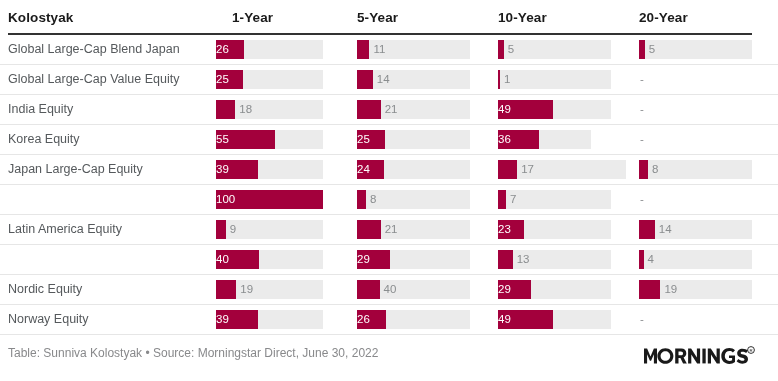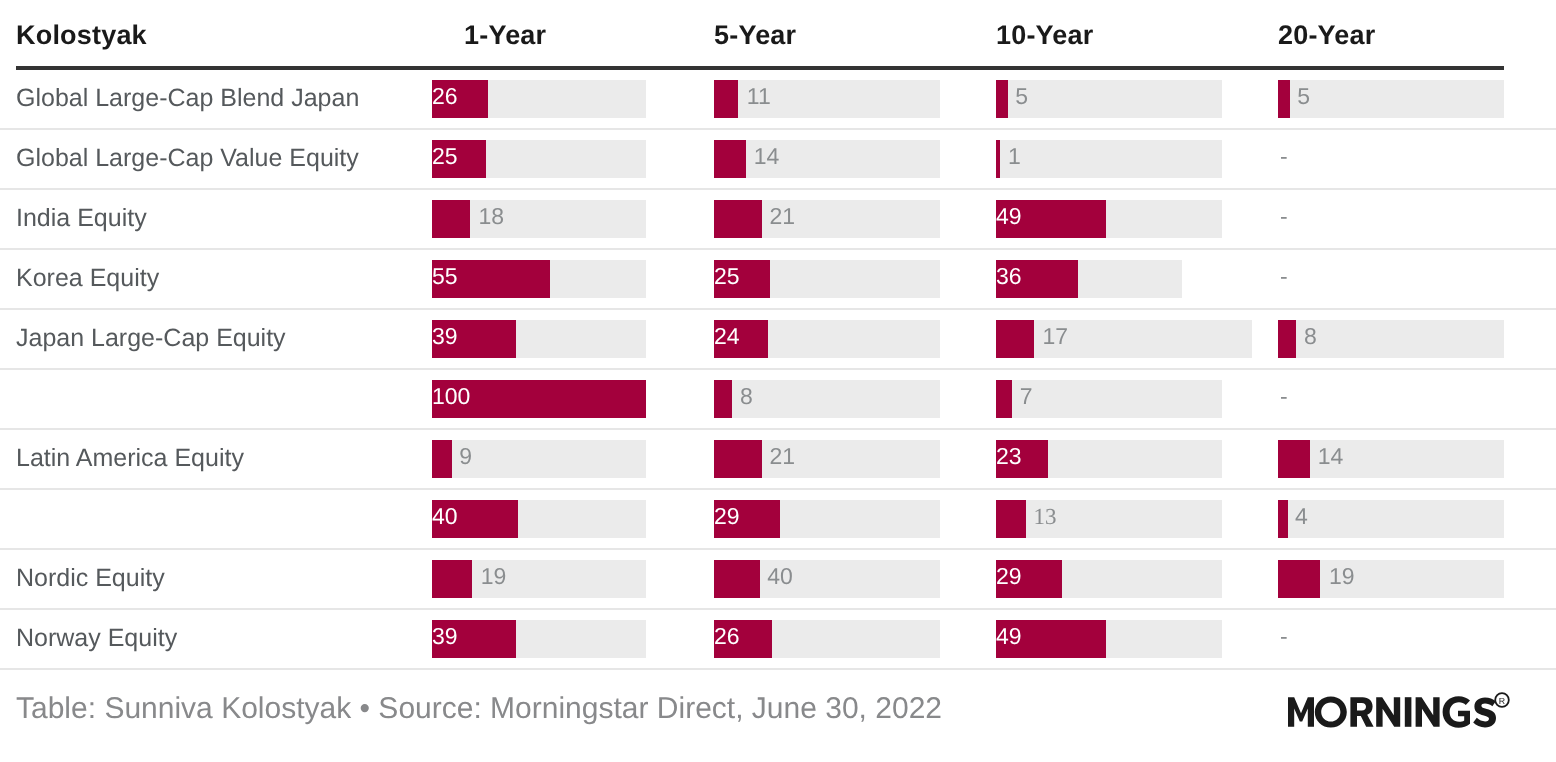--- a/index.html
+++ b/index.html
@@ -116,21 +116,21 @@
     line-height: 19px;
     font-size: 11.5px;
     color: #8a8d8f;
   }
 
   
   .footnote {
     position: absolute;
     left: 8px;
     top: 346px;
-    font-size: 15px;
+    font-size: 12px;
     color: #88898b;
     white-space: nowrap;
   }
   .logo {
     position: absolute;
     right: 22px;
     top: 345px;
     height: 22px;
     display: flex;
     align-items: flex-start;
@@ -308,21 +308,21 @@
         <div class="cell" style="left: 216px; width: 107px;">
           <div class="track"></div>
           <div class="bar" style="width: 42.8px;"></div>
           <span class="bar-val inside" style="left: 0px; width: 36.8px;">40</span>
         </div>
         <div class="cell" style="left: 357px; width: 113px;">
           <div class="track"></div>
           <div class="bar" style="width: 32.77px;"></div>
           <span class="bar-val inside" style="left: 0px; width: 26.77px;">29</span>
         </div>
-        <div class="cell" style="left: 498px; width: 113px; font-family: Liberation Serif, serif;">
+        <div class="cell" style="left: 498px; width: 113px;">
           <div class="track"></div>
           <div class="bar" style="width: 14.69px;"></div>
           <span class="bar-val outside" style="left: 18.69px;">13</span>
         </div>
         <div class="cell" style="left: 639px; width: 113px;">
           <div class="track"></div>
           <div class="bar" style="width: 4.52px;"></div>
           <span class="bar-val outside" style="left: 8.52px;">4</span>
         </div>
       </div>

